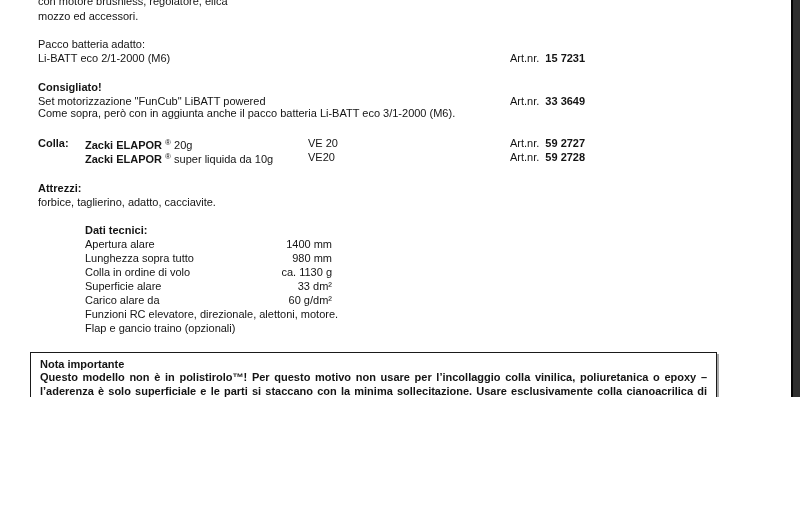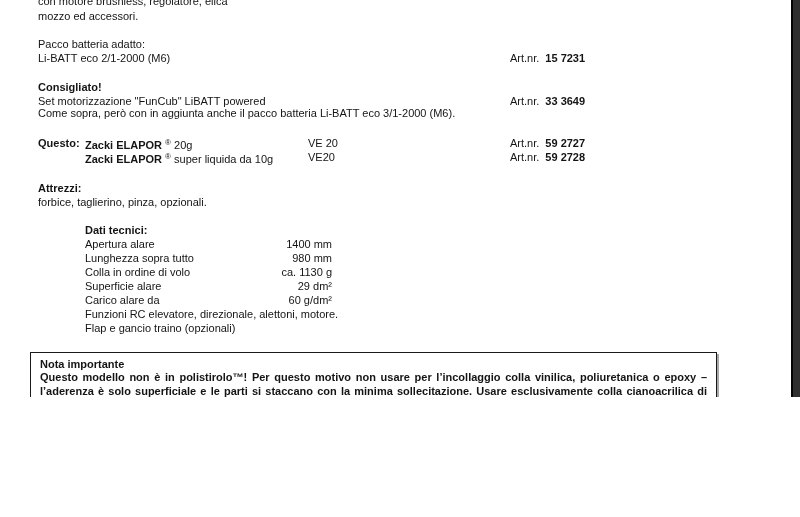--- a/index.html
+++ b/index.html
@@ -40,21 +40,21 @@
     <span>Art.nr.</span><span class="artnum">15 7231</span>
   </div>
 
   <div class="line b" style="left:38px;top:81px;">Consigliato!</div>
   <div class="line" style="left:38px;top:95px;">Set motorizzazione "FunCub" LiBATT powered</div>
   <div class="line" style="left:510px;top:95px;">
     <span>Art.nr.</span><span class="artnum">33 3649</span>
   </div>
   <div class="line" style="left:38px;top:107px;">Come sopra, però con in aggiunta anche il pacco batteria Li-BATT eco 3/1-2000 (M6).</div>
 
-  <div class="line b" style="left:38px;top:137px;">Questo:</div>
+  <div class="line b" style="left:38px;top:137px;">Colla:</div>
 
   <div class="line" style="left:85px;top:137px;">
     <span class="b">Zacki ELAPOR</span>
     <span class="sup">®</span>
     <span>20g</span>
   </div>
   <div class="line" style="left:308px;top:137px;">VE 20</div>
   <div class="line" style="left:510px;top:137px;">
     <span>Art.nr.</span><span class="artnum">59 2727</span>
   </div>
@@ -63,39 +63,39 @@
     <span class="b">Zacki ELAPOR</span>
     <span class="sup">®</span>
     <span>super liquida da 10g</span>
   </div>
   <div class="line" style="left:308px;top:151px;">VE20</div>
   <div class="line" style="left:510px;top:151px;">
     <span>Art.nr.</span><span class="artnum">59 2728</span>
   </div>
 
   <div class="line b" style="left:38px;top:182px;">Attrezzi:</div>
-  <div class="line" style="left:38px;top:196px;">forbice, taglierino, pinza, opzionali.</div>
+  <div class="line" style="left:38px;top:196px;">forbice, taglierino, adatto, cacciavite.</div>
 
   <div class="line b" style="left:85px;top:224px;">Dati tecnici:</div>
 
   <div style="position:absolute;top:238px;left:0;width:400px;">
     <span class="lbl">Apertura alare</span>
     <span class="val">1400 mm</span>
   </div>
   <div style="position:absolute;top:252px;left:0;width:400px;">
     <span class="lbl">Lunghezza sopra tutto</span>
     <span class="val">980 mm</span>
   </div>
   <div style="position:absolute;top:266px;left:0;width:400px;">
     <span class="lbl">Colla in ordine di volo</span>
     <span class="val">ca. 1130 g</span>
   </div>
   <div style="position:absolute;top:280px;left:0;width:400px;">
     <span class="lbl">Superficie alare</span>
-    <span class="val">29 dm²</span>
+    <span class="val">33 dm²</span>
   </div>
   <div style="position:absolute;top:294px;left:0;width:400px;">
     <span class="lbl">Carico alare da</span>
     <span class="val">60 g/dm²</span>
   </div>
 
   <div class="line" style="left:85px;top:308px;">Funzioni RC elevatore, direzionale, alettoni, motore.</div>
   <div class="line" style="left:85px;top:322px;">Flap e gancio traino (opzionali)</div>
 
   <div class="note-box">

